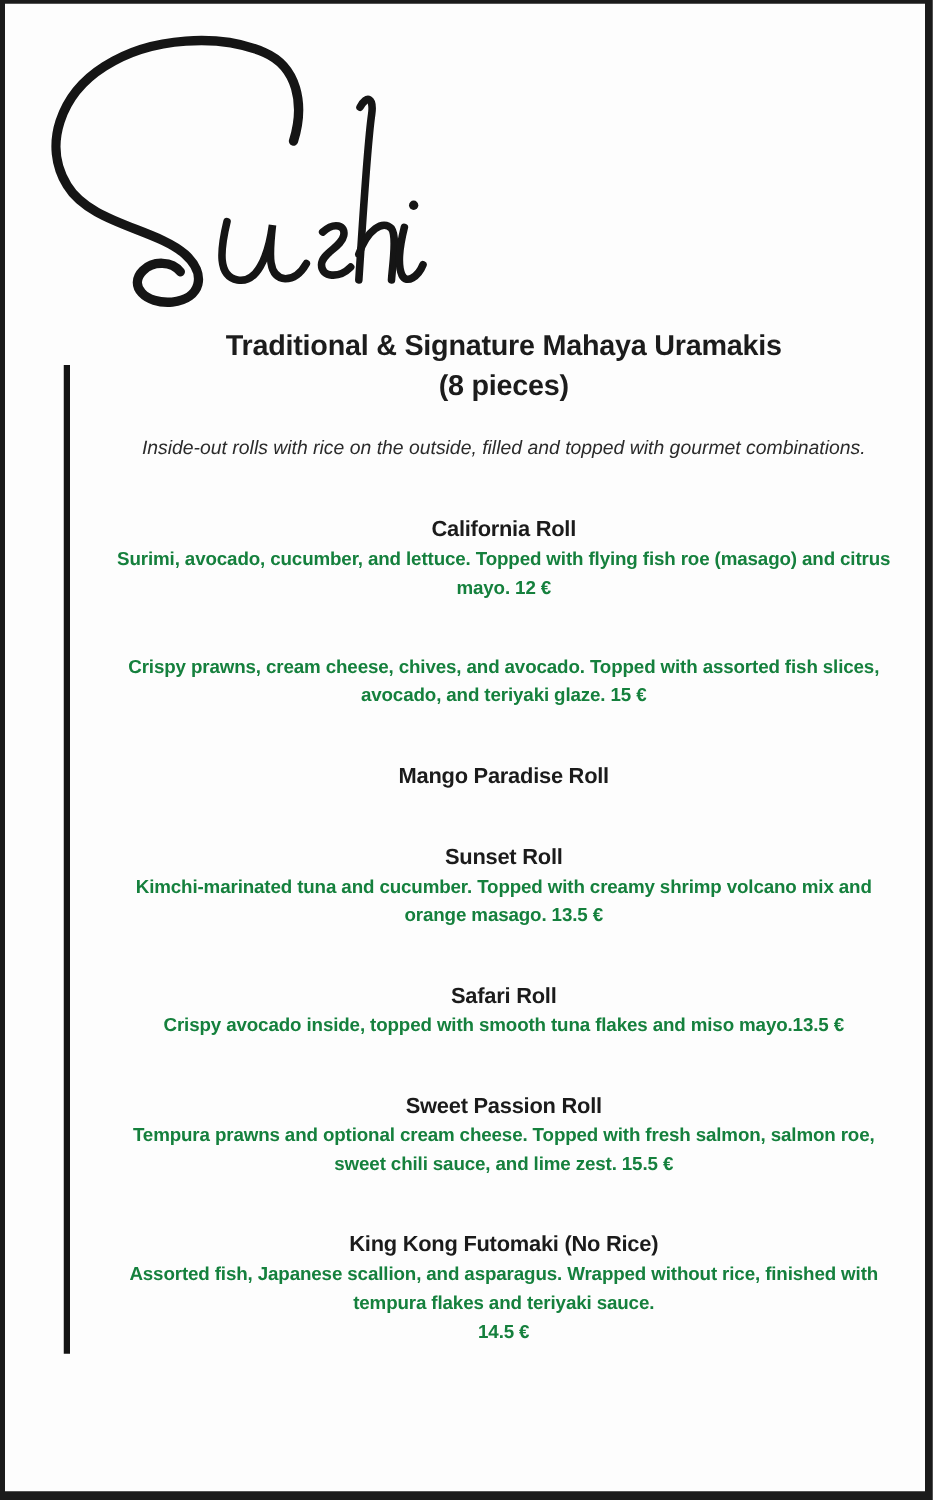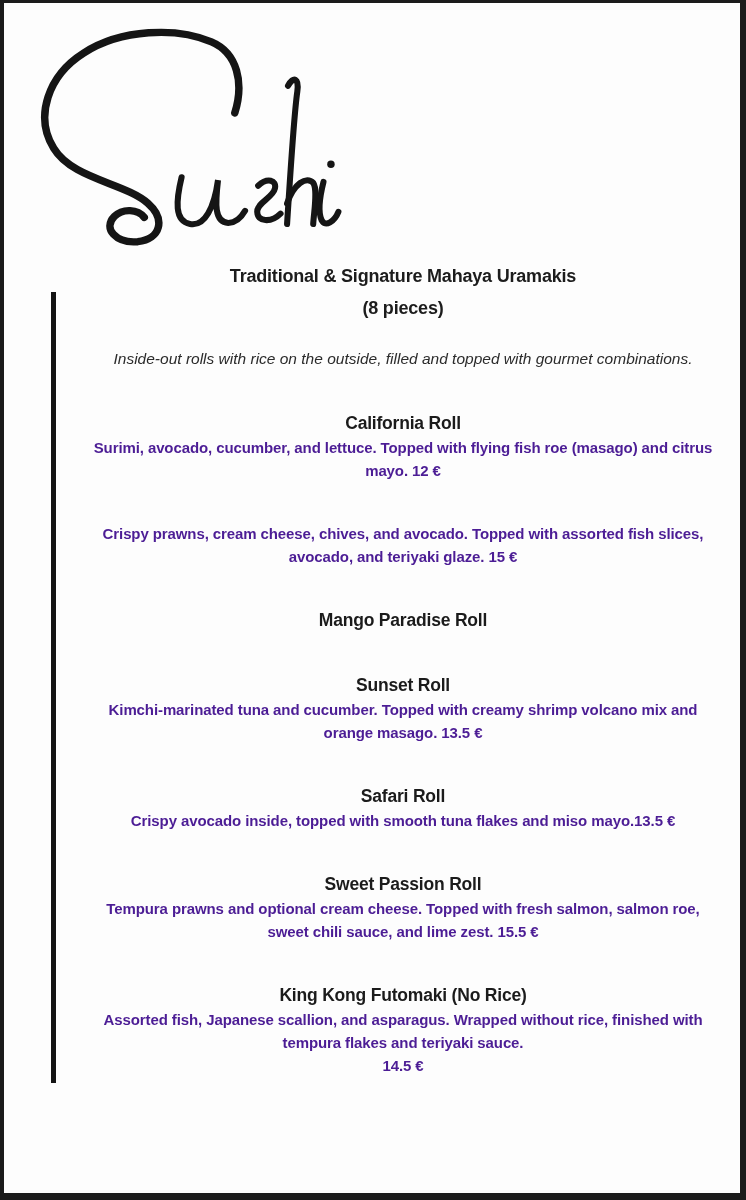--- a/index.html
+++ b/index.html
@@ -43,21 +43,21 @@
   }
   .content {
     position: absolute;
     left: 88px;
     top: 257px;
     width: 622px;
     text-align: center;
   }
   .section-title {
     margin: 0;
-    font-size: 18px;
+    font-size: 23px;
     font-weight: 700;
     line-height: 32px;
     letter-spacing: -0.2px;
     color: #1c1c1c;
   }
   .subtitle {
     margin: 23px auto 4px auto;
     max-width: 580px;
     font-family: "Liberation Sans", sans-serif;
     font-style: italic;
@@ -78,21 +78,21 @@
     font-weight: 700;
     line-height: 25px;
     letter-spacing: -0.2px;
     color: #1b1b1b;
   }
   .item-desc, .item-price {
     font-size: 15px;
     font-weight: 700;
     line-height: 23px;
     letter-spacing: -0.1px;
-    color: #4c1d95;
+    color: #15803d;
   }
 </style>
 </head>
 <body>
 
 <div class="page">
 
   <div class="logo">
     <span class="sr-only">Sushi</span>
     <svg viewBox="0 0 360 240" width="336" height="224" aria-hidden="true">

